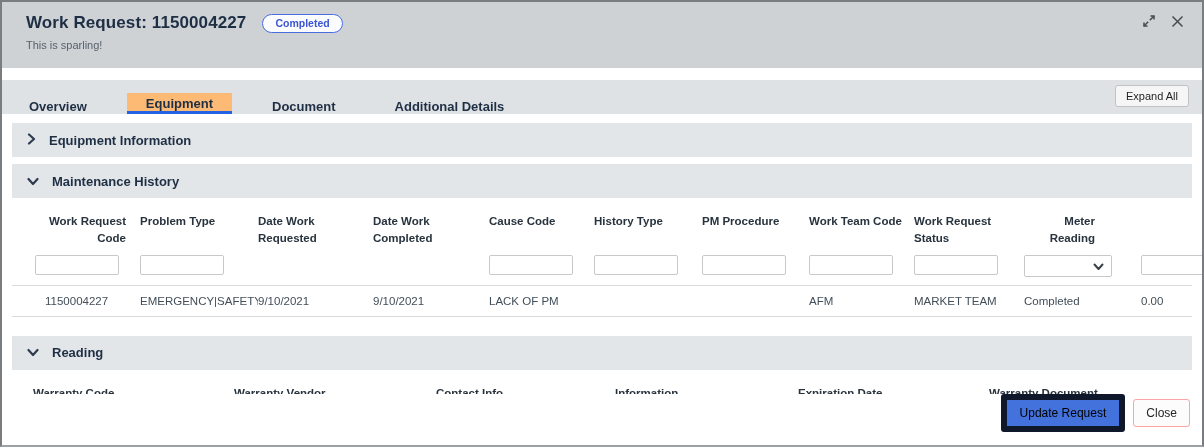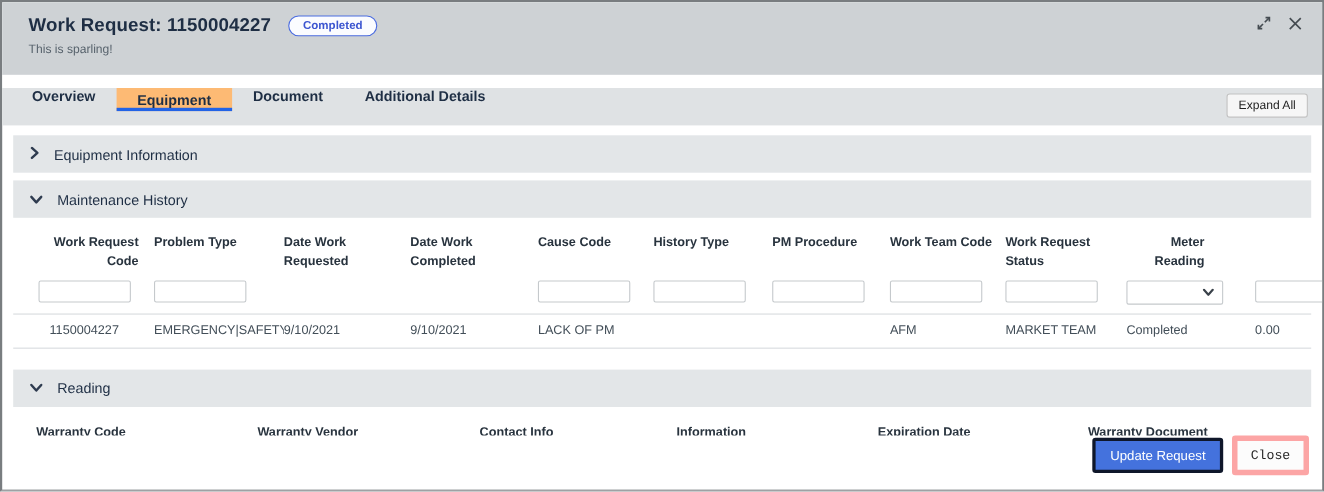--- a/index.html
+++ b/index.html
@@ -17,33 +17,33 @@
   .title{ font-size:17px; font-weight:700; color:#1e2e44; letter-spacing:.1px; }
   .badge{ border:1.5px solid #4b6ce0; color:#3c55d0; background:#fbfcff; border-radius:999px;
           padding:2px 12px 3px; font-size:10.5px; font-weight:600; }
   .subtitle{ font-size:11px; color:#57626c; margin-top:6px; }
   .win-icons{ position:absolute; right:18px; top:12px; display:flex; gap:15px; align-items:center; }
   .win-icons svg{ display:block; cursor:pointer; }
 
   .gap-strip{ height:12px; background:#fff; flex:none; }
 
   
-  .tabbar{ background:#dfe2e4; height:34px; display:flex; align-items:flex-start; padding-left:8px;
-           position:relative; flex:none; }
+  .tabbar{ background:#dfe2e4; height:34px; display:flex; align-items:flex-end; padding-left:8px;
+           position:relative; flex:none;gap:21px; }
   .tab{ padding:0 19px; display:flex; align-items:center; font-size:13px; font-weight:600;
         color:#1e2e44; cursor:pointer; }
   .tab.active{ background:#fdba74; border-bottom:3px solid #2263e6; padding-top:3px; }
   .expand-all{ position:absolute; right:13px; top:5px; background:#f6f6f6; border:1px solid #c2c2c2;
                border-radius:3px; font-size:11px; color:#1f1f1f; padding:4px 10px; cursor:pointer;
                font-family:"Liberation Sans",sans-serif; }
 
   
   .content{ padding:9px 10px 0; overflow:hidden; flex:1 1 auto; }
   .section-hdr{ background:#e3e6e8; height:34px; display:flex; align-items:center; gap:13px;
-                padding:0 0 0 15px; font-size:13px; font-weight:400; color:#1e2e44;
+                padding:0 0 0 15px; font-size:13px; font-weight:700; color:#1e2e44;
                 margin-bottom:7px; cursor:pointer; }
   .section-hdr svg{ flex:none; }
 
   
   .tbl{ padding-left:23px; }
   .w-tbl{ padding-left:21px; }
   .mh-grid{ display:grid; grid-template-columns:105px 118px 115px 116px 105px 108px 107px 105px 110px 115px 100px; }
   .w-grid{ display:grid; grid-template-columns:201px 202px 179px 183px 191px 217px; }
 
   .hcell{ font-size:11.5px; font-weight:700; color:#28333e; line-height:1.5; padding:8px 12px 4px 0; }
@@ -58,24 +58,24 @@
   .dcell{ font-size:11.5px; color:#424e58; padding:9px 10px 9px 0; white-space:nowrap; overflow:hidden; }
   .dcell.ind{ padding-left:10px; }
 
   .hline{ border-bottom:1px solid #d8dbde; }
 
   .sect-space{ height:19px; }
 
   
   .footer{ flex:none; display:flex; justify-content:flex-end; align-items:center; gap:8px;
            padding:0 12px 13px; }
-  .btn-primary{ background:#4472dd; color:#ffffff; border:3px solid #0f172a; border-radius:3px;
+  .btn-primary{ background:#4472dd; color:#000000; border:6px solid #0f172a; border-radius:3px;
                 font-size:12px; padding:6px 13px; cursor:default; font-family:"Liberation Sans",sans-serif; }
-  .btn-secondary{ background:#fcfcfc; color:#262626; border:5px solid #fca5a5; border-radius:3px;
-                  font-size:12px; padding:6px 12px; cursor:pointer; font-family:Liberation Mono, monospace; }
+  .btn-secondary{ background:#fcfcfc; color:#262626; border:1px solid #fca5a5; border-radius:3px;
+                  font-size:12px; padding:6px 12px; cursor:pointer; font-family:Liberation Sans, sans-serif; }
 </style>
 </head>
 <body>
 
 <div class="dialog">
 
   <div class="titlebar">
     <div class="title-row">
       <span class="title">Work Request: 1150004227</span>
       <span class="badge">Completed</span>

